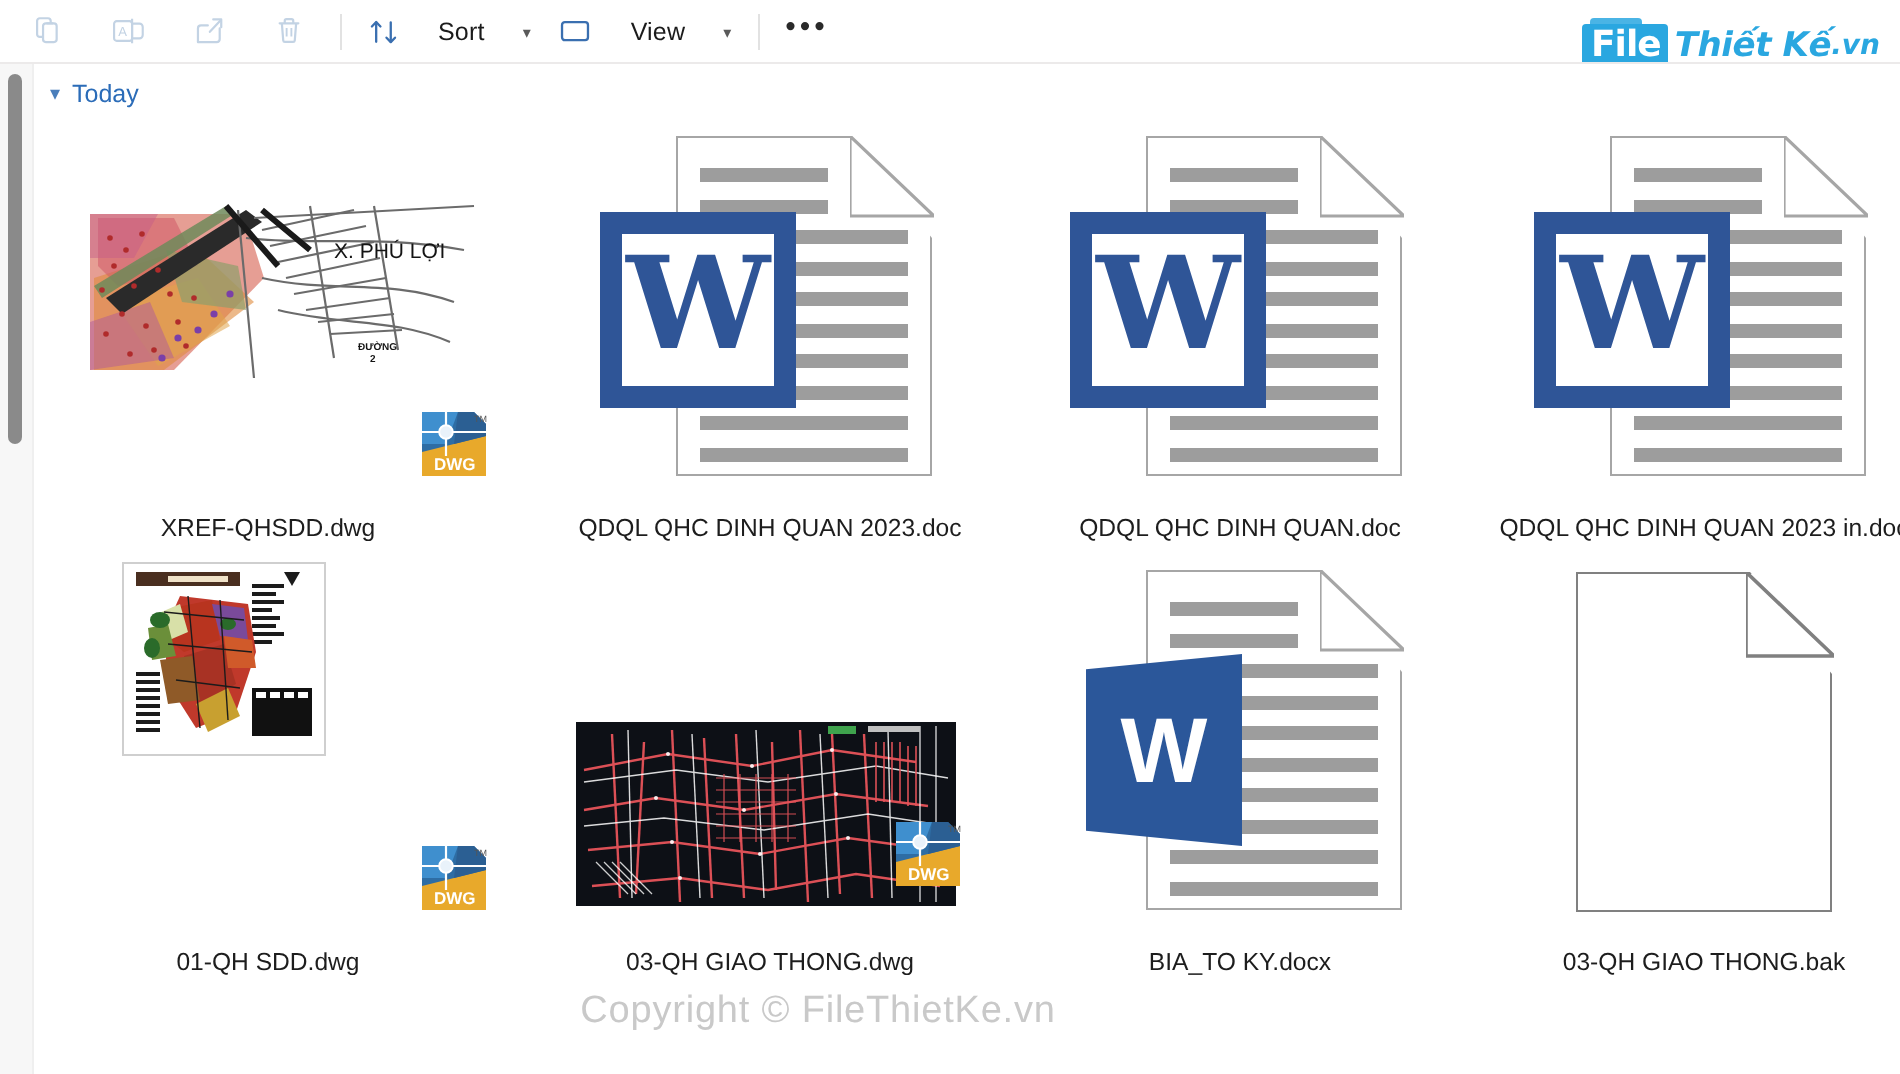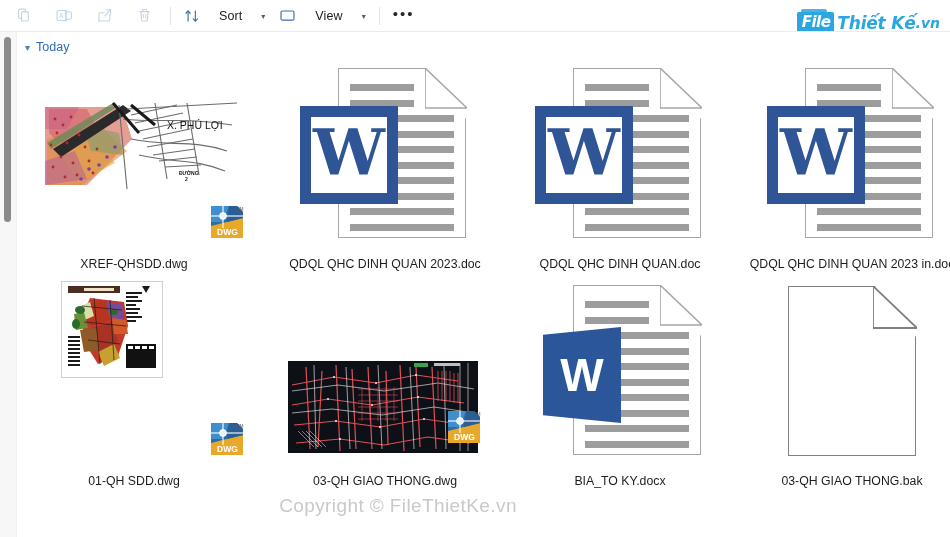--- a/index.html
+++ b/index.html
@@ -84,22 +84,21 @@
     display: flex;
     align-items: center;
     height: 22px;
     font-size: 0;
   }
   .logo-file {
     position: relative;
     background: #2aa7e0;
     color: #ffffff;
     font-weight: bold;
-    font-size: 15px;
-    font-style: italic;
+    font-size: 18px;
     line-height: 19px;
     padding: 1px 4px 2px 5px;
     border-radius: 2px;
     letter-spacing: -0.5px;
     font-family: "DejaVu Sans", sans-serif;
   }
   .logo-file::before {
     content: "";
     position: absolute;
     left: 4px; top: -3px;
@@ -287,21 +286,21 @@
     position: absolute;
     width: 36px; height: 36px;
   }
 
   
   .thumb-img { display: block; }
 
   
   .watermark {
     position: absolute;
-    left: 1px; top: 495px;
+    left: 12px; top: 495px;
     width: 794px;
     text-align: center;
     font-size: 19px;
     color: #c9c9c9;
     letter-spacing: .4px;
     font-family: "Liberation Sans", sans-serif;
     user-select: none;
   }
 </style>
 </head>

